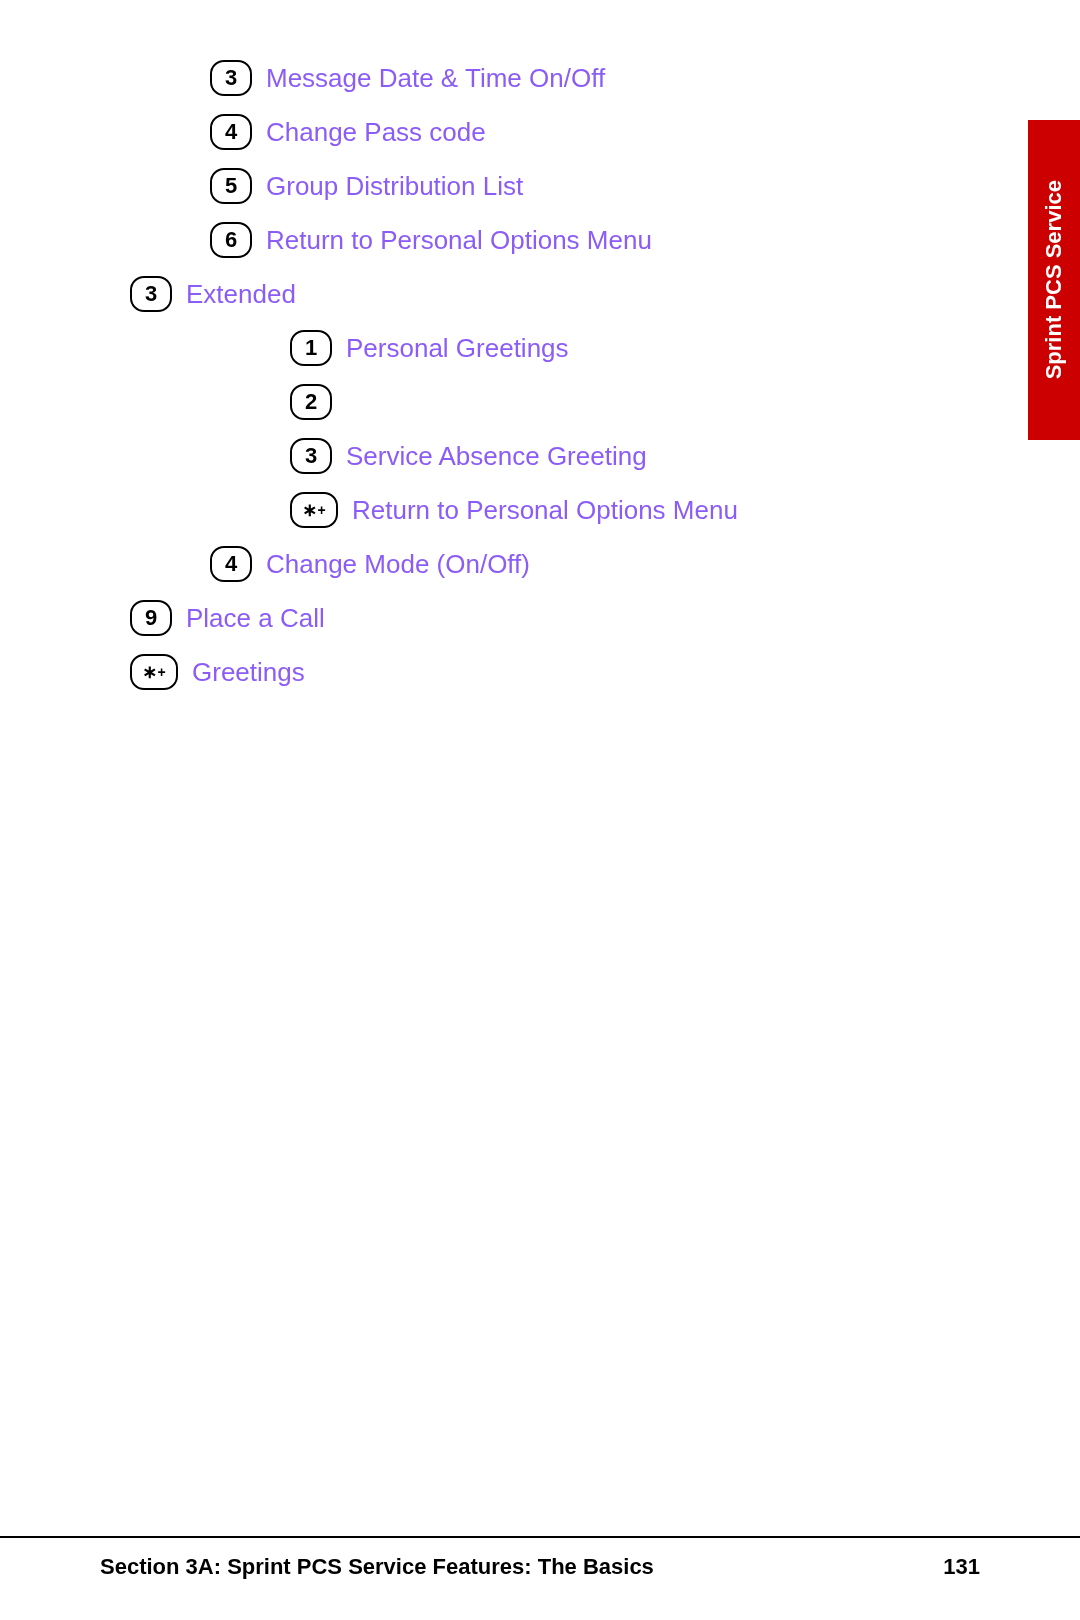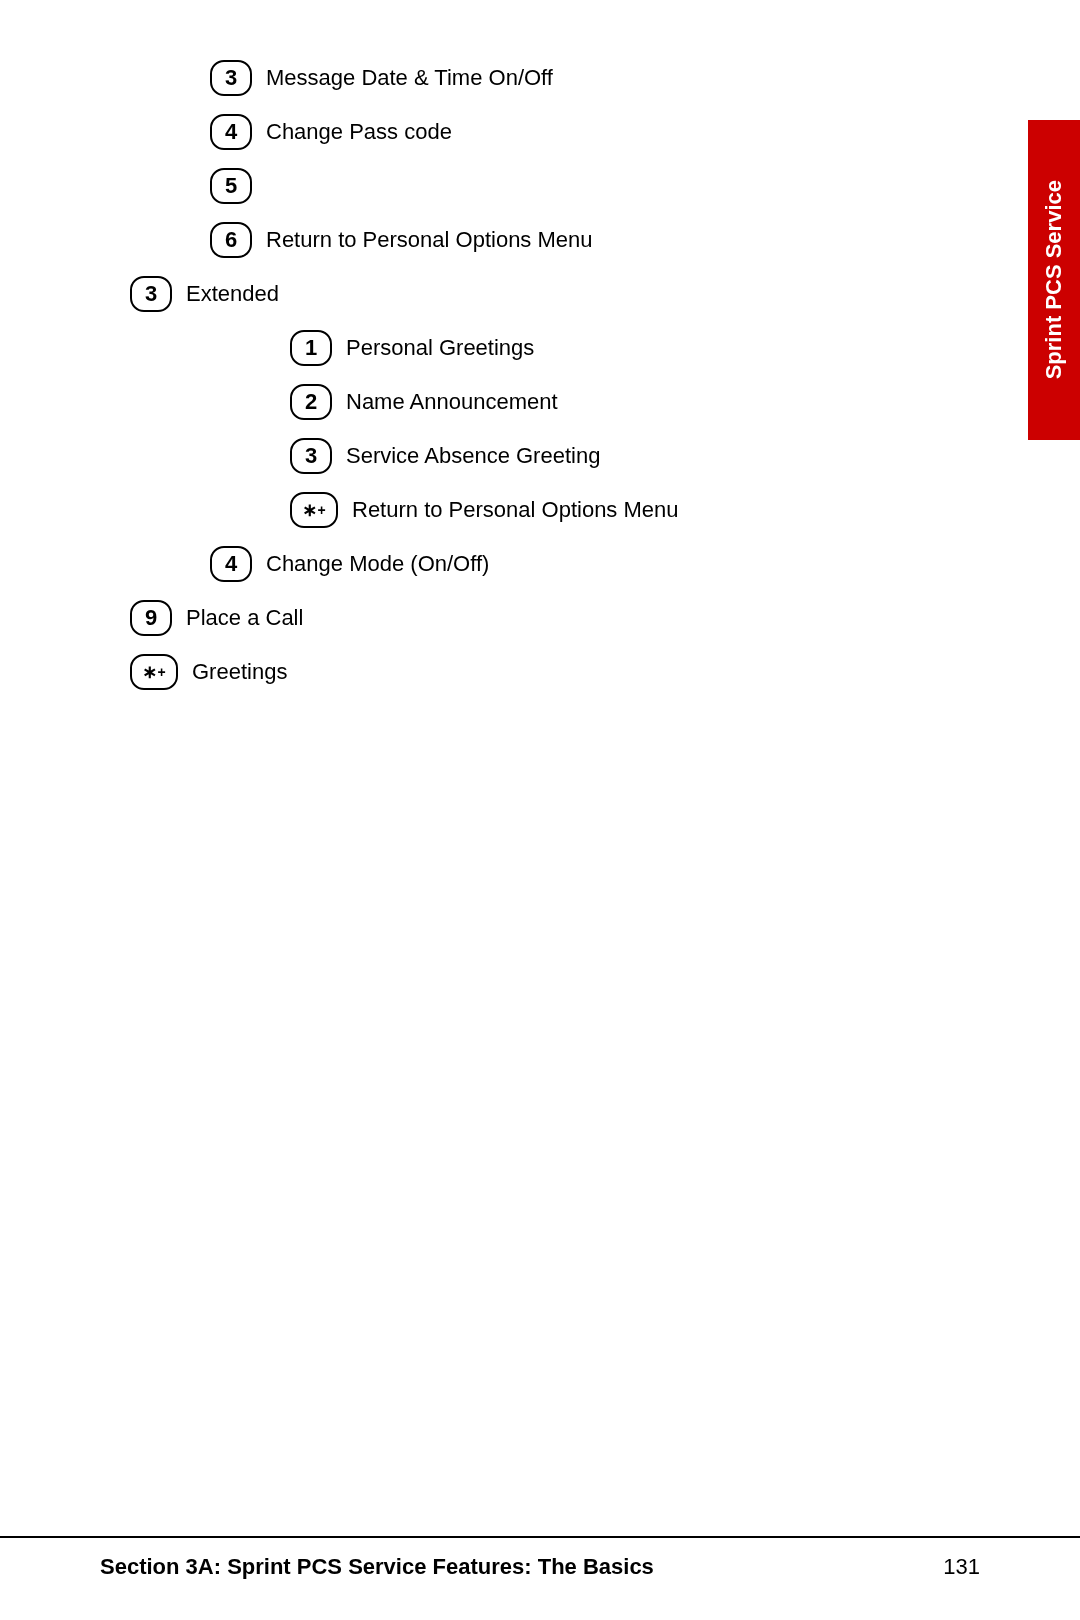--- a/index.html
+++ b/index.html
@@ -82,23 +82,23 @@
       background: #fff;
       font-family: Arial, sans-serif;
     }
 
     .key-badge.star {
       font-size: 18px;
       min-width: 48px;
     }
 
     .menu-label {
-      font-size: 22px;
+      font-size: 26px;
       font-weight: normal;
-      color: #000000;
+      color: #8b5cf6;
       font-family: Arial, sans-serif;
     }
 
     
     .footer {
       position: absolute;
       bottom: 40px;
       left: 0;
       right: 0;
       border-top: 2px solid #000;
@@ -109,21 +109,21 @@
     }
 
     .footer-title {
       font-size: 22px;
       font-weight: bold;
       color: #000;
     }
 
     .footer-page {
       font-size: 22px;
-      font-weight: normal;
+      font-weight: bold;
       color: #000;
     }
   </style>
 </head>
 <body>
 
 <div class="page-container">
 
   <div class="side-tab">
     <span class="side-tab-text">Sprint PCS Service</span>
@@ -135,36 +135,36 @@
     <li class="menu-item" style="padding-left: 80px;">
           <span class="key-badge">3</span>
           <span class="menu-label">Message Date &amp; Time On/Off</span>
         </li>
         <li class="menu-item" style="padding-left: 80px;">
           <span class="key-badge">4</span>
           <span class="menu-label">Change Pass code</span>
         </li>
         <li class="menu-item" style="padding-left: 80px;">
           <span class="key-badge">5</span>
+          <span class="menu-label">Group Distribution List</span>
         </li>
         <li class="menu-item" style="padding-left: 80px;">
           <span class="key-badge">6</span>
           <span class="menu-label">Return to Personal Options Menu</span>
         </li>
         <li class="menu-item">
           <span class="key-badge">3</span>
           <span class="menu-label">Extended</span>
         </li>
         <li class="menu-item" style="padding-left: 160px;">
           <span class="key-badge">1</span>
           <span class="menu-label">Personal Greetings</span>
         </li>
         <li class="menu-item" style="padding-left: 160px;">
           <span class="key-badge">2</span>
-          <span class="menu-label">Name Announcement</span>
         </li>
         <li class="menu-item" style="padding-left: 160px;">
           <span class="key-badge">3</span>
           <span class="menu-label">Service Absence Greeting</span>
         </li>
         <li class="menu-item" style="padding-left: 160px;">
           <span class="key-badge star">∗<sub style="font-size:14px;font-weight:bold;">+</sub></span>
           <span class="menu-label">Return to Personal Options Menu</span>
         </li>
         <li class="menu-item" style="padding-left: 80px;">

